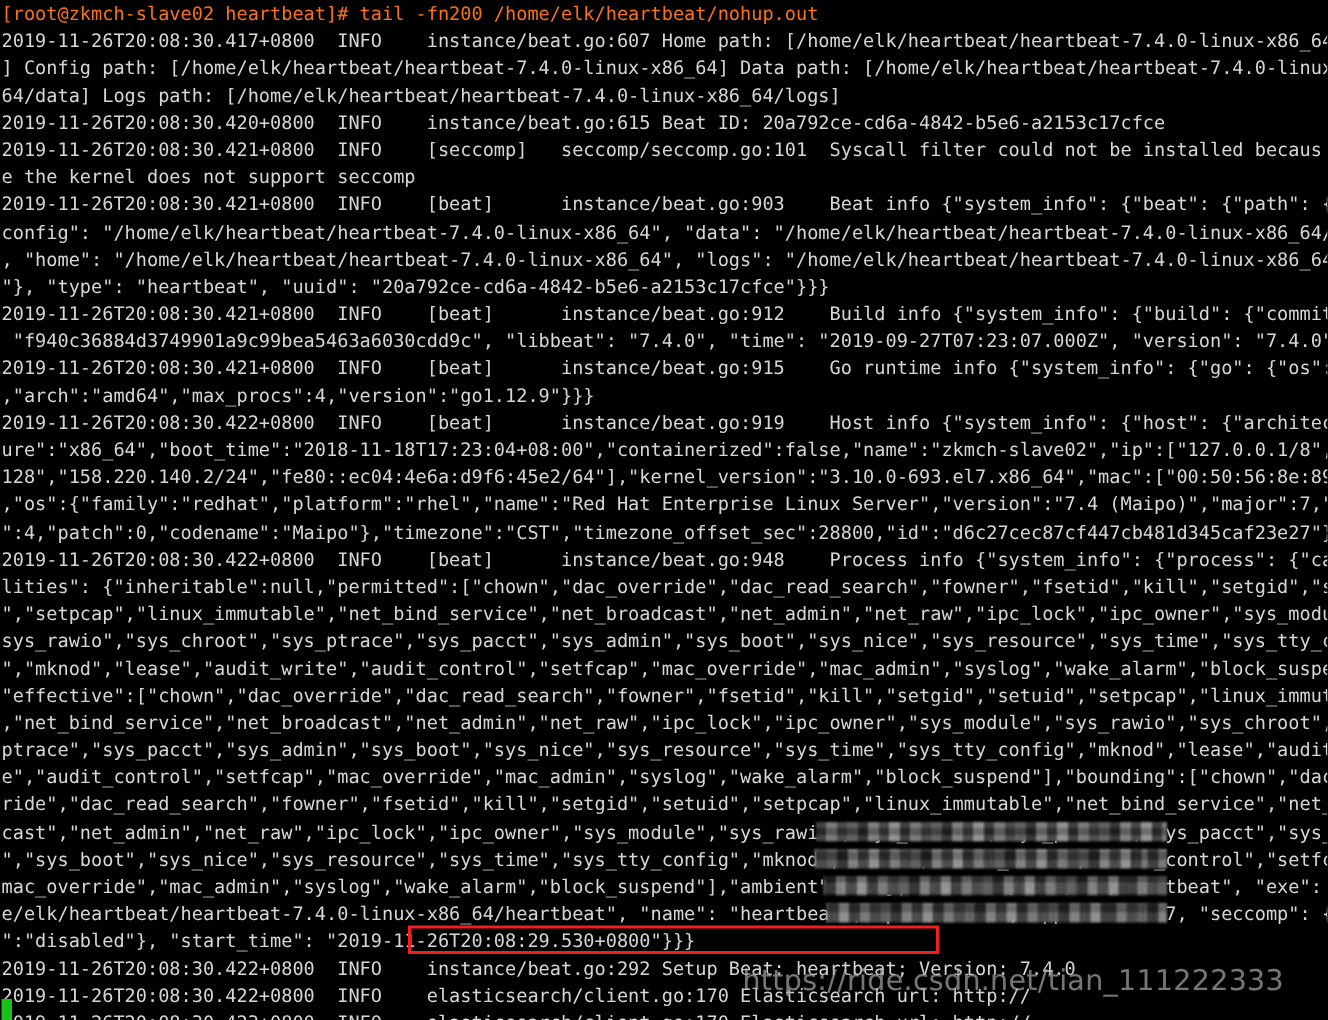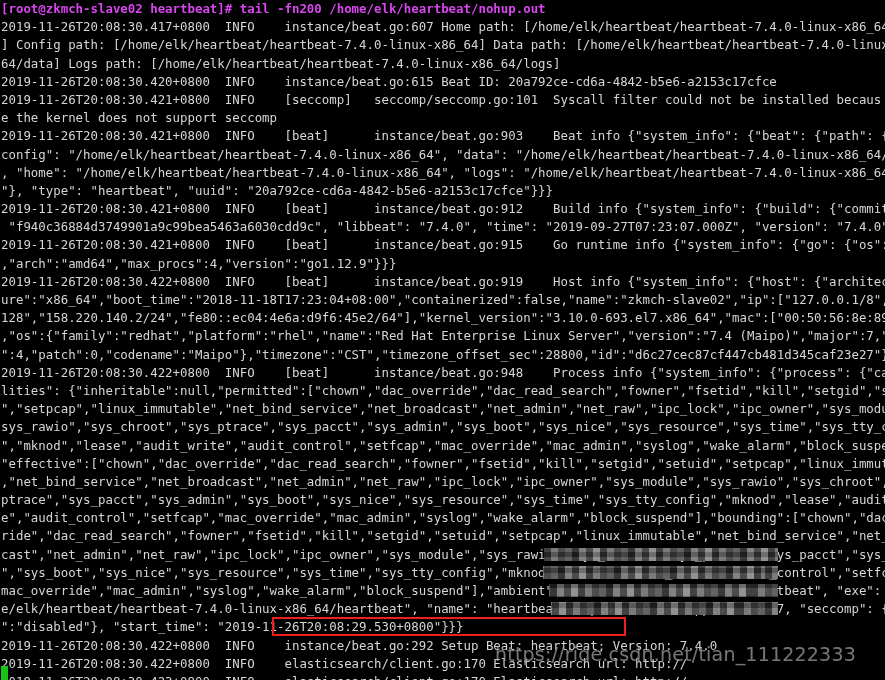--- a/index.html
+++ b/index.html
@@ -27,21 +27,21 @@
     width: 884px;
     white-space: pre;
     letter-spacing: 0px;
   }
   .row {
     display: block;
     height: 18.2px;
     white-space: pre;
     color: #d6d6d6;
   }
-  .row.prompt { color: #d946ef; font-weight: bold; }
+  .row.prompt { color: #f97316; }
 
   
   .redact {
     position: absolute;
     height: 13px;
     background:
       repeating-linear-gradient(90deg,
         #2e2e2e 0px, #2e2e2e 7px,
         #6f6f6f 7px, #6f6f6f 14px,
         #3a3a3a 14px, #3a3a3a 21px,

